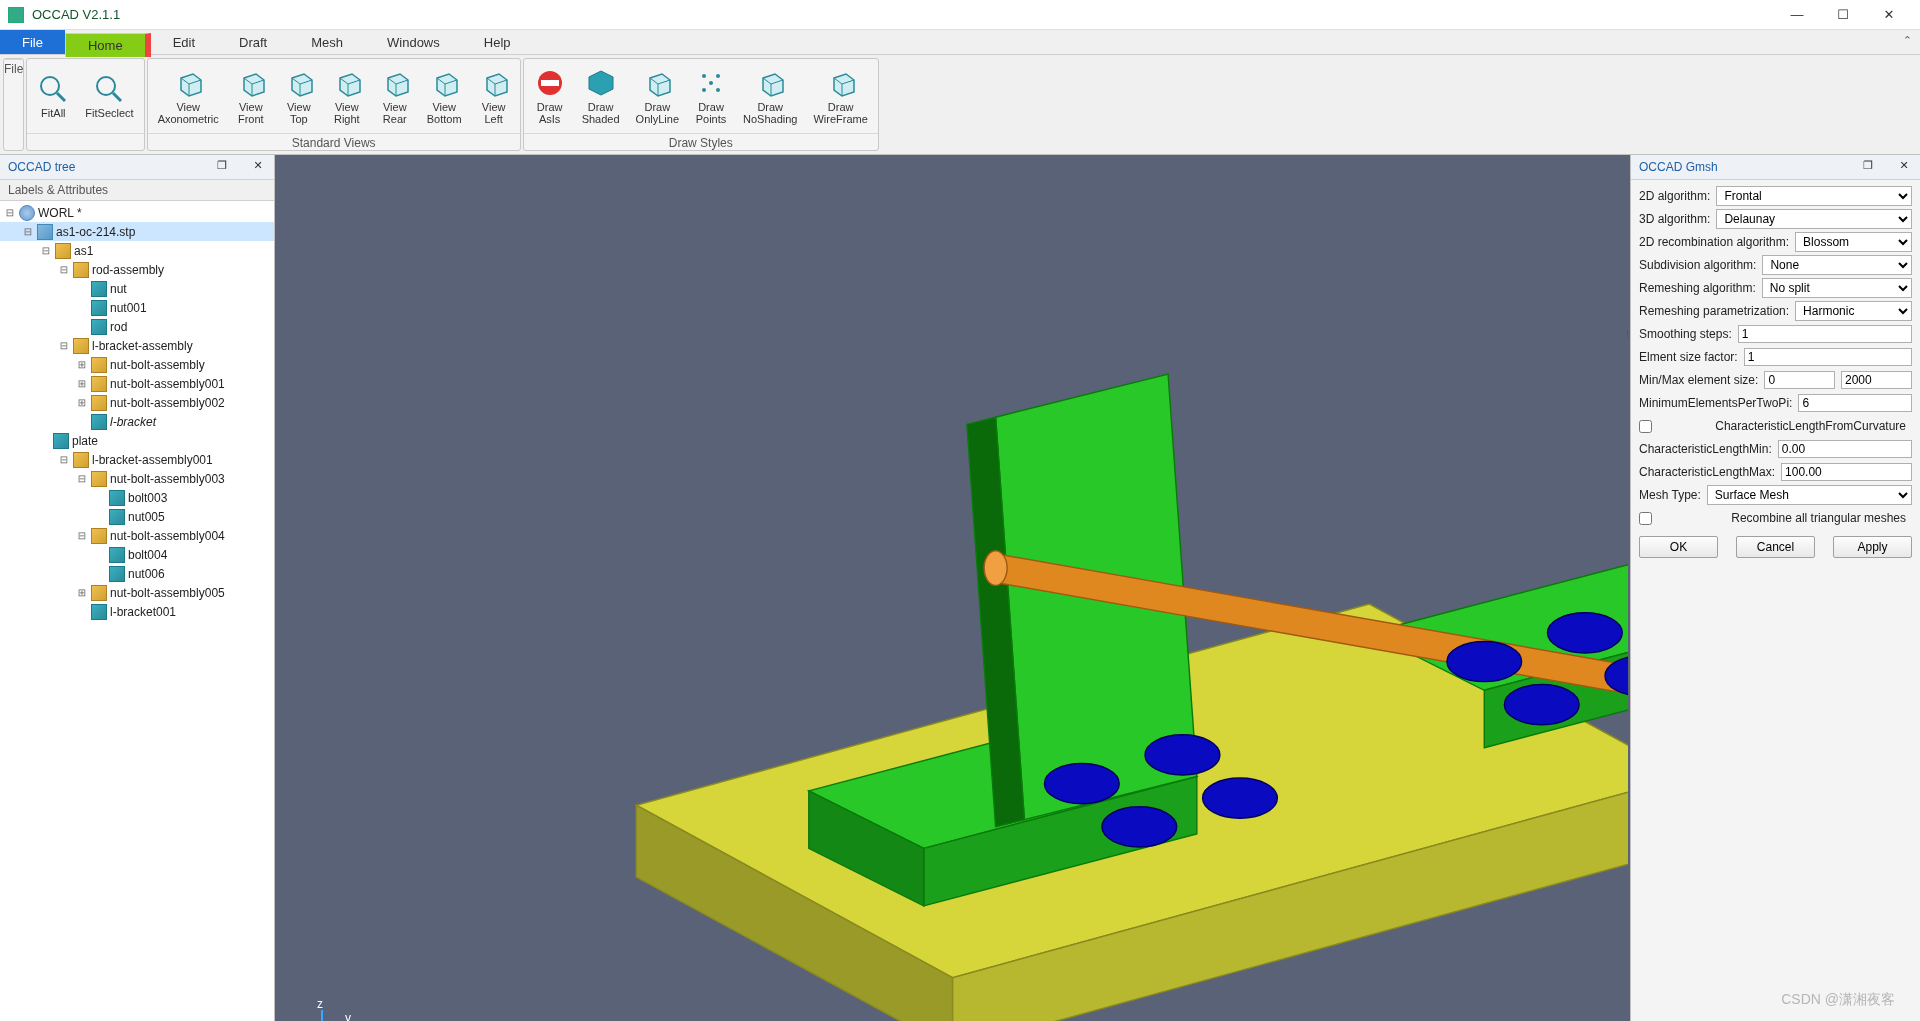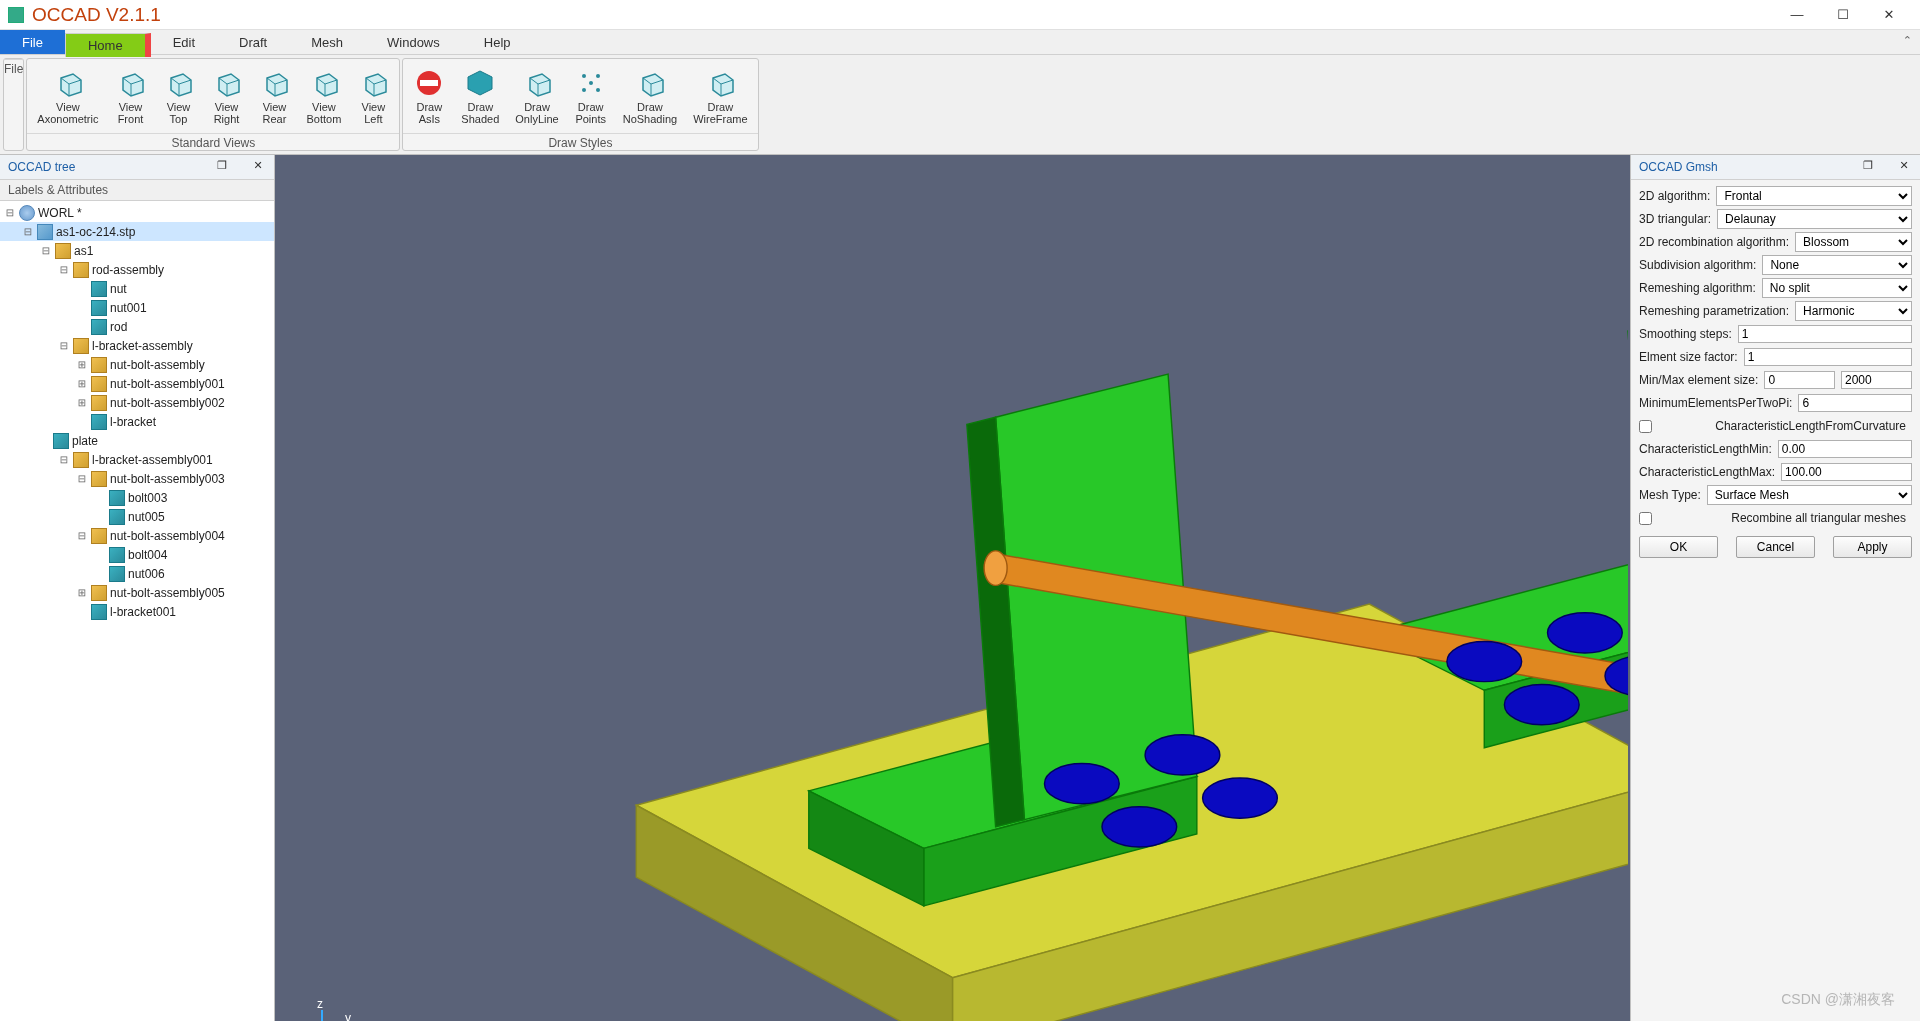--- a/index.html
+++ b/index.html
@@ -1,19 +1,19 @@
 <!DOCTYPE html>
 <html><head>
 <meta charset="utf-8">
 <style>
 *{box-sizing:border-box;margin:0;padding:0;font-family:"Segoe UI",Tahoma,sans-serif;font-size:12px;}
 body{background:#fff;overflow:hidden;width:1920px;height:1021px;position:relative;}
 .titlebar{height:30px;display:flex;align-items:center;padding:0 8px;background:#fff;border-bottom:1px solid #e0e0e0;}
 .titlebar .app-icon{width:16px;height:16px;background:#3a8;margin-right:8px;border:1px solid #2a7;}
-.titlebar .title{flex:1;color:#c2410c;font-size:19px;}
+.titlebar .title{flex:1;color:#14532d;font-size:13px;}
 .titlebar .win-btn{width:46px;height:30px;display:flex;align-items:center;justify-content:center;font-size:13px;color:#333;}
 .menubar{height:25px;background:#f0f0f0;display:flex;align-items:stretch;border-bottom:1px solid #d0d0d0;position:relative;}
 .menubar .menu-item{padding:0 22px;display:flex;align-items:center;color:#333;font-size:13px;}
 .menubar .menu-item.file{background:#1e6fd6;color:#fff;}
 .menubar .menu-item.active{background:#84cc16;border-top:1px solid #d0d0d0;border-left:1px solid #d0d0d0;border-right:6px solid #ef4444;position:relative;top:3px;}
 .menubar .collapse{position:absolute;right:8px;top:4px;color:#666;font-size:11px;}
 .ribbon{height:100px;background:#f0f0f0;border-bottom:1px solid #c0c0c0;display:flex;padding:2px;}
 .ribbon-group{border:1px solid #c8c8c8;border-radius:3px;margin:1px;display:flex;flex-direction:column;background:#f4f4f4;}
 .ribbon-group .items{flex:1;display:flex;align-items:center;padding:2px;}
 .ribbon-group .label{text-align:center;font-size:12px;color:#555;padding:2px 0;border-top:1px solid #d8d8d8;}
@@ -72,20 +72,43 @@
 
 <div class="ribbon" id="ribbon">
     <div class="ribbon-group">
       <div class="label">File</div>
     </div>
     <div class="ribbon-group">
       <div class="items">
         <div class="rbtn">
           <div class="ico">
             <svg width="30" height="30">
+              <circle cx="12" cy="12" r="9" fill="none" stroke="#2a8a9a" stroke-width="2"></circle>
+              <line x1="19" y1="19" x2="27" y2="27" stroke="#2a8a9a" stroke-width="3"></line>
+            </svg>
+          </div>
+          <div class="lbl">FitAll</div>
+        </div>
+        <div class="rbtn">
+          <div class="ico">
+            <svg width="30" height="30">
+              <circle cx="12" cy="12" r="9" fill="none" stroke="#2a8a9a" stroke-width="2"></circle>
+              <line x1="19" y1="19" x2="27" y2="27" stroke="#2a8a9a" stroke-width="3"></line>
+            </svg>
+          </div>
+          <div class="lbl">FitSeclect</div>
+        </div>
+      </div>
+      <div class="label">&nbsp;</div>
+    </div>
+    <div class="ribbon-group">
+      <div class="items">
+        <div class="rbtn">
+          <div class="ico">
+            <svg width="30" height="30">
               <polygon class="cube-svg" points="8,10 20,6 28,12 28,24 16,28 8,22"></polygon>
               <line x1="8" y1="10" x2="16" y2="16" stroke="#2a8a9a"></line>
               <line x1="16" y1="16" x2="28" y2="12" stroke="#2a8a9a"></line>
               <line x1="16" y1="16" x2="16" y2="28" stroke="#2a8a9a"></line>
             </svg>
           </div>
           <div class="lbl">View<br>Axonometric</div>
         </div>
         <div class="rbtn">
           <div class="ico">
@@ -284,21 +307,21 @@
         <div class="tree-row" style="padding-left: 76px;">
           <span class="tw">⊞</span>
           <span class="ti t-asm"></span>
           <span>nut-bolt-assembly001</span>
         </div>
         <div class="tree-row" style="padding-left: 76px;">
           <span class="tw">⊞</span>
           <span class="ti t-asm"></span>
           <span>nut-bolt-assembly002</span>
         </div>
-        <div class="tree-row" style="padding-left: 76px;">
+        <div class="tree-row" style="padding-left: 76px; font-style: italic;">
           <span class="tw"></span>
           <span class="ti t-cube"></span>
           <span>l-bracket</span>
         </div>
         <div class="tree-row" style="padding-left: 38px;">
           <span class="tw"></span>
           <span class="ti t-cube"></span>
           <span>plate</span>
         </div>
         <div class="tree-row" style="padding-left: 58px;">
@@ -402,21 +425,21 @@
       <span class="spacer"></span>
       <span class="dock-btn">❐</span>
       <span class="dock-btn">✕</span>
     </div>
     <div class="prop-body">
       <div class="prop-row">
           <label>2D algorithm:</label>
           <select class="ctrl"><option>Frontal</option></select>
         </div>
       <div class="prop-row">
-          <label>3D triangular:</label>
+          <label>3D algorithm:</label>
           <select class="ctrl"><option>Delaunay</option></select>
         </div>
       <div class="prop-row">
           <label>2D recombination algorithm:</label>
           <select class="ctrl"><option>Blossom</option></select>
         </div>
       <div class="prop-row">
           <label>Subdivision algorithm:</label>
           <select class="ctrl"><option>None</option></select>
         </div>

